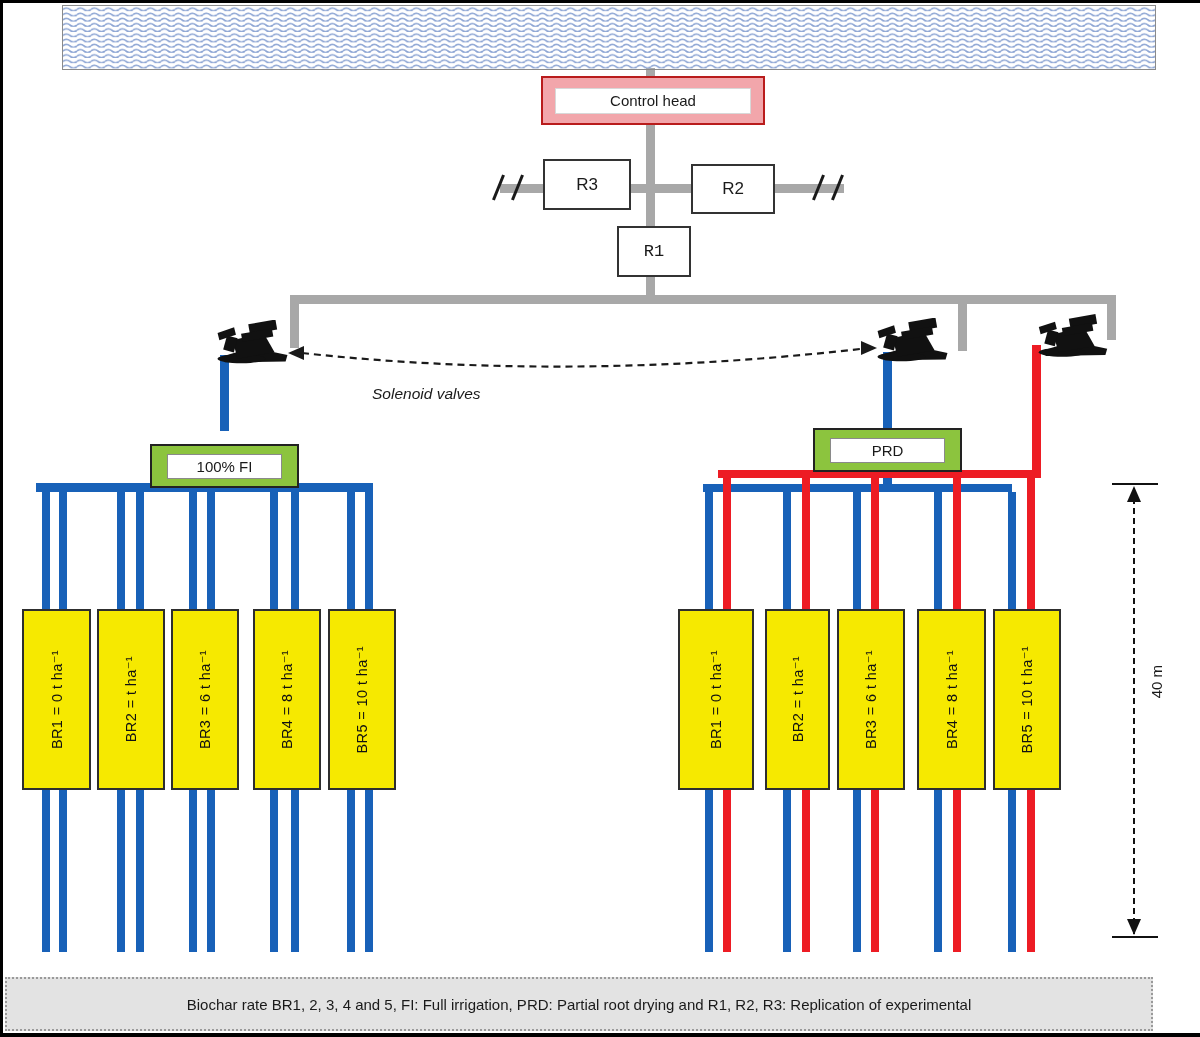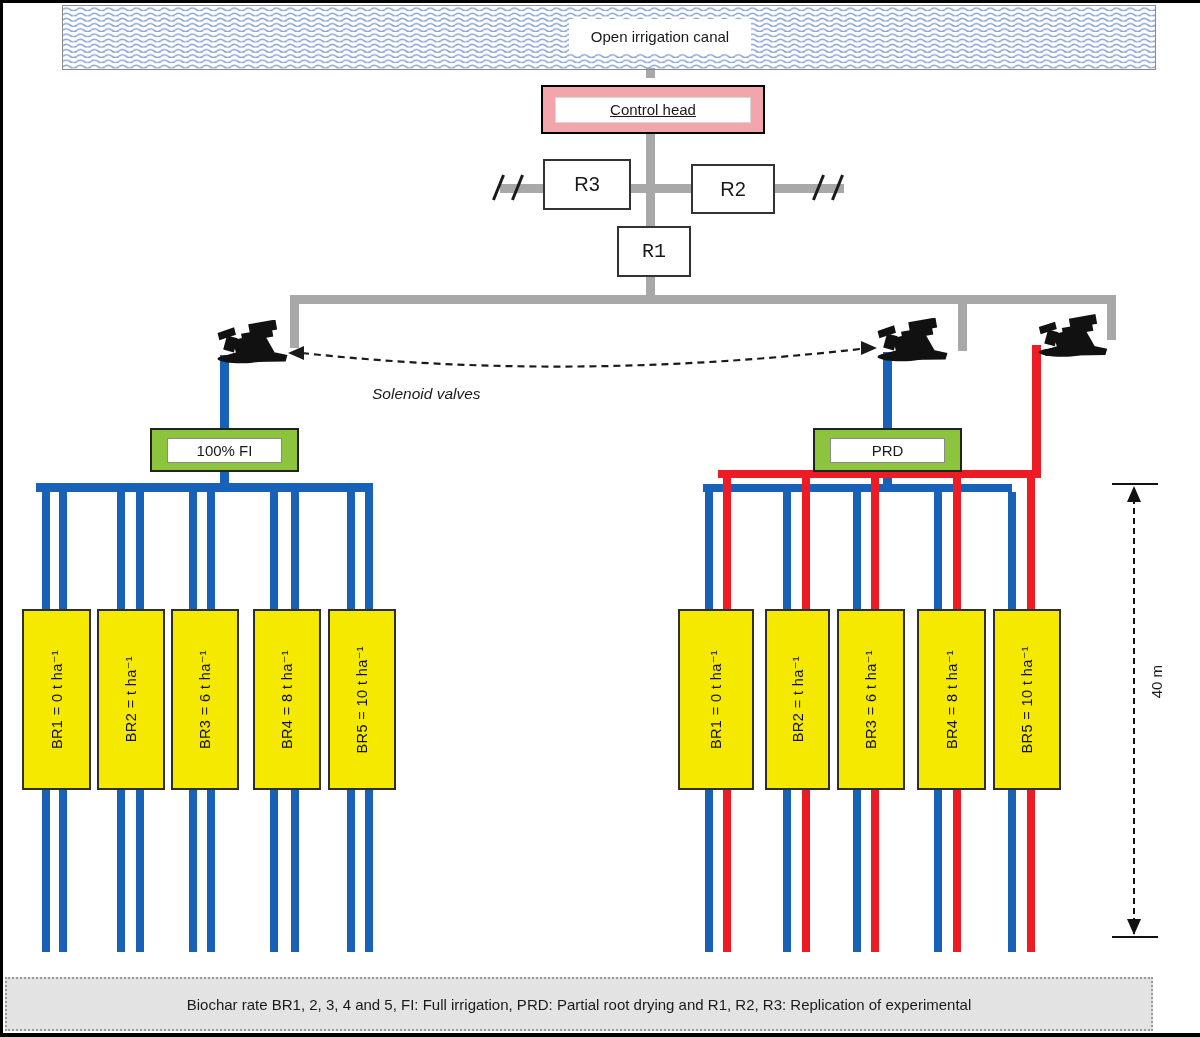--- a/index.html
+++ b/index.html
@@ -5,24 +5,24 @@
   html,body{margin:0;padding:0;background:#fff;font-family:"Liberation Sans","DejaVu Sans",sans-serif;}
   #stage{position:relative;width:1200px;height:1037px;background:#fff;overflow:hidden;color:#1a1a1a;}
 
   .pipe{position:absolute;z-index:1;}
   .blue{background:var(--pipe-blue,#1861b8);z-index:2;}
   .red{background:var(--pipe-red,#ed1c24);z-index:2;}
   .gray{background:var(--pipe-gray,#a8a8a8);}
 
   .brk{position:absolute;width:3px;height:27px;background:#1a1a1a;transform:rotate(22deg);z-index:4;}
 
-  .rbox{position:absolute;background:#fff;border:2px solid #333;display:flex;align-items:center;justify-content:center;font-size:20px;z-index:4;}
-
-  .headbox{position:absolute;left:541px;top:85px;width:220px;height:45px;background:var(--control-head-fill,#f2a6ab);
-    border:2px solid #000000;display:flex;align-items:center;justify-content:center;z-index:5;text-decoration:underline;}
+  .rbox{position:absolute;background:#fff;border:2px solid #333;display:flex;align-items:center;justify-content:center;font-size:17px;z-index:4;}
+
+  .headbox{position:absolute;left:541px;top:76px;width:220px;height:45px;background:var(--control-head-fill,#f2a6ab);
+    border:2px solid #b91c1c;display:flex;align-items:center;justify-content:center;z-index:5;}
   .headbox .inner{background:#fff;border:1px solid #d8d8d8;width:88%;height:24px;line-height:24px;text-align:center;font-size:15px;}
 
   .treat{position:absolute;width:145px;height:40px;background:var(--treatment-fill,#8cc43e);border:2px solid #222;
     display:flex;align-items:center;justify-content:center;z-index:6;}
   .treat .inner{background:#fff;border:1px solid #8a8a8a;width:78%;height:23px;line-height:23px;text-align:center;font-size:15px;}
 
   .plot{position:absolute;top:609px;height:177px;background:var(--plot-fill,#f6e900);border:2px solid #2e2e2e;
     display:flex;align-items:center;justify-content:center;z-index:5;}
   .plot span{writing-mode:vertical-rl;transform:rotate(180deg);font-size:14.5px;white-space:nowrap;color:#111;letter-spacing:.4px;}
 
@@ -55,21 +55,20 @@
 
   <div class="canal">
     <svg width="1092" height="63">
       <defs>
         <pattern id="waves" width="14" height="5.2" patternUnits="userSpaceOnUse">
           <path d="M0 3.5 Q3.5 0.6 7 3.5 T14 3.5" fill="none" stroke="#8ea6d4" stroke-width="1.6"></path>
         </pattern>
       </defs>
       <rect x="0" y="0" width="1092" height="63" fill="url(#waves)"></rect>
     </svg>
-    <div class="canal-label">Open irrigation canal</div>
   </div>
 
   <div class="pipe gray" style="left:646px;top:68px;width:9px;height:10px;"></div>
   <div class="pipe gray" style="left:646px;top:121px;width:9px;height:106px;"></div>
   <div class="pipe gray" style="left:500px;top:184px;width:344px;height:9px;"></div>
   <div class="pipe gray" style="left:646px;top:271px;width:9px;height:28px;"></div>
   <div class="pipe gray" style="left:290px;top:295px;width:826px;height:9px;"></div>
   <div class="pipe gray" style="left:290px;top:304px;width:9px;height:44px;"></div>
   <div class="pipe gray" style="left:958px;top:304px;width:9px;height:47px;"></div>
   <div class="pipe gray" style="left:1107px;top:304px;width:9px;height:36px;"></div>
@@ -123,21 +122,21 @@
 
   <svg style="position:absolute;left:288px;top:336px;z-index:8;" width="590" height="48">
     <path d="M14 17 Q280 46 572 13" fill="none" stroke="#1a1a1a" stroke-width="2.2" stroke-dasharray="7 5"></path>
     <polygon points="0,17 16,10 16,24" fill="#1a1a1a"></polygon>
     <polygon points="589,12 573,5 573,19" fill="#1a1a1a"></polygon>
   </svg>
   <div class="note" style="left:372px;top:385px;font-style:italic;">Solenoid valves</div>
 
   <div class="pipe blue" style="left:220px;top:355px;width:9px;height:76px;"></div>
   <div class="pipe blue" style="left:220px;top:464px;width:9px;height:24px;"></div>
-  <div class="treat" style="left:150px;top:428px;">
+  <div class="treat" style="left:150px;top:444px;">
     <div class="inner">100% FI</div>
   </div>
   <div class="pipe blue" style="left:36px;top:483px;width:337px;height:9px;"></div>
 
   <div class="pipe blue" style="left:42px;top:490px;width:8px;height:462px;"></div>
   <div class="pipe blue" style="left:59px;top:490px;width:8px;height:462px;"></div>
   <div class="pipe blue" style="left:117px;top:490px;width:8px;height:462px;"></div>
   <div class="pipe blue" style="left:136px;top:490px;width:8px;height:462px;"></div>
   <div class="pipe blue" style="left:189px;top:490px;width:8px;height:462px;"></div>
   <div class="pipe blue" style="left:207px;top:490px;width:8px;height:462px;"></div>

